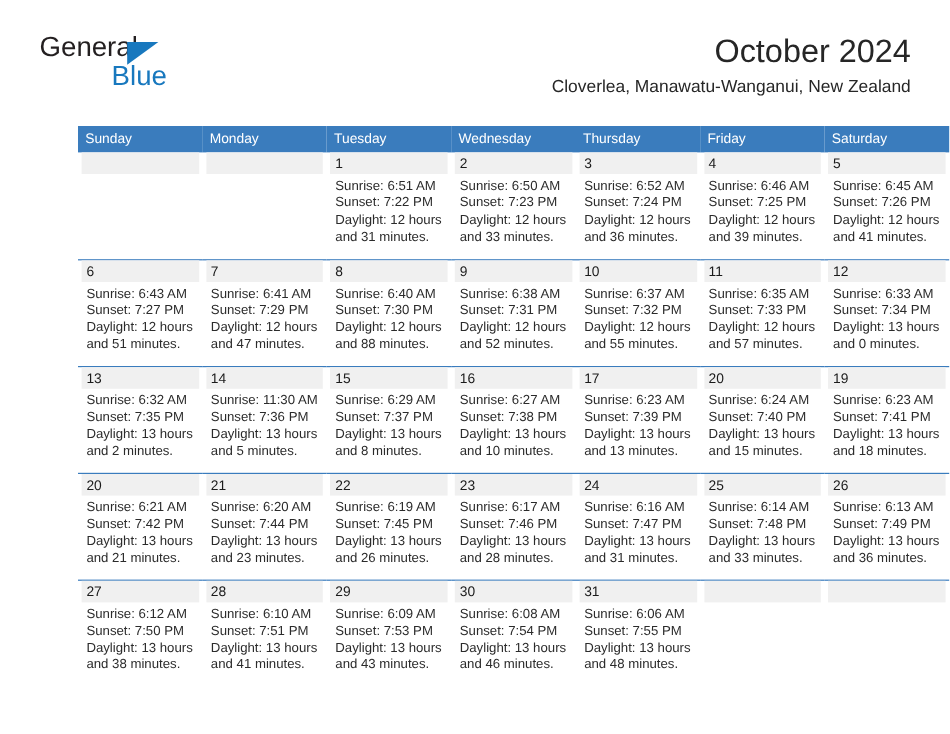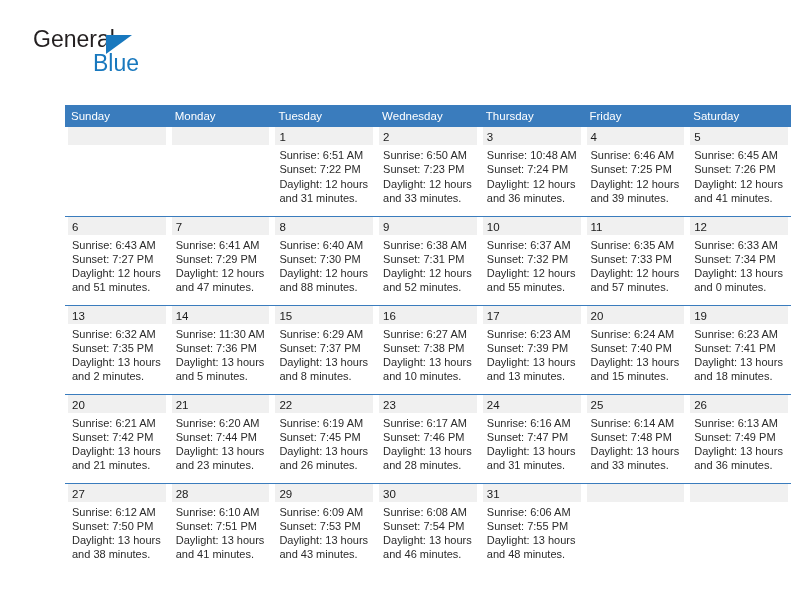--- a/index.html
+++ b/index.html
@@ -159,20 +159,24 @@
 <div class="page">
 
   <div class="header">
 
     <div class="logo">
       <span class="logo-general">General</span>
       <span class="logo-tri"></span>
       <span class="logo-blue">Blue</span>
     </div>
 
+    <div class="title-block">
+      <div class="cal-title">October 2024</div>
+      <div class="cal-subtitle">Cloverlea, Manawatu-Wanganui, New Zealand</div>
+    </div>
 
   </div>
 
   <table class="calendar">
     <colgroup>
       <col>
         <col>
         <col>
         <col>
         <col>
@@ -234,21 +238,21 @@
                 <div>Sunset: 7:23 PM</div>
                 <div>Daylight: 12 hours</div>
                 <div>and 33 minutes.</div>
               </div>
             </div>
           </td>
         <td>
             <div class="cell-inner">
               <span class="daynum">3</span>
               <div class="info">
-                <div>Sunrise: 10:48 AM</div>
+                <div>Sunrise: 6:52 AM</div>
                 <div>Sunset: 7:24 PM</div>
                 <div>Daylight: 12 hours</div>
                 <div>and 36 minutes.</div>
               </div>
             </div>
           </td>
         <td>
             <div class="cell-inner">
               <span class="daynum">4</span>
               <div class="info">

